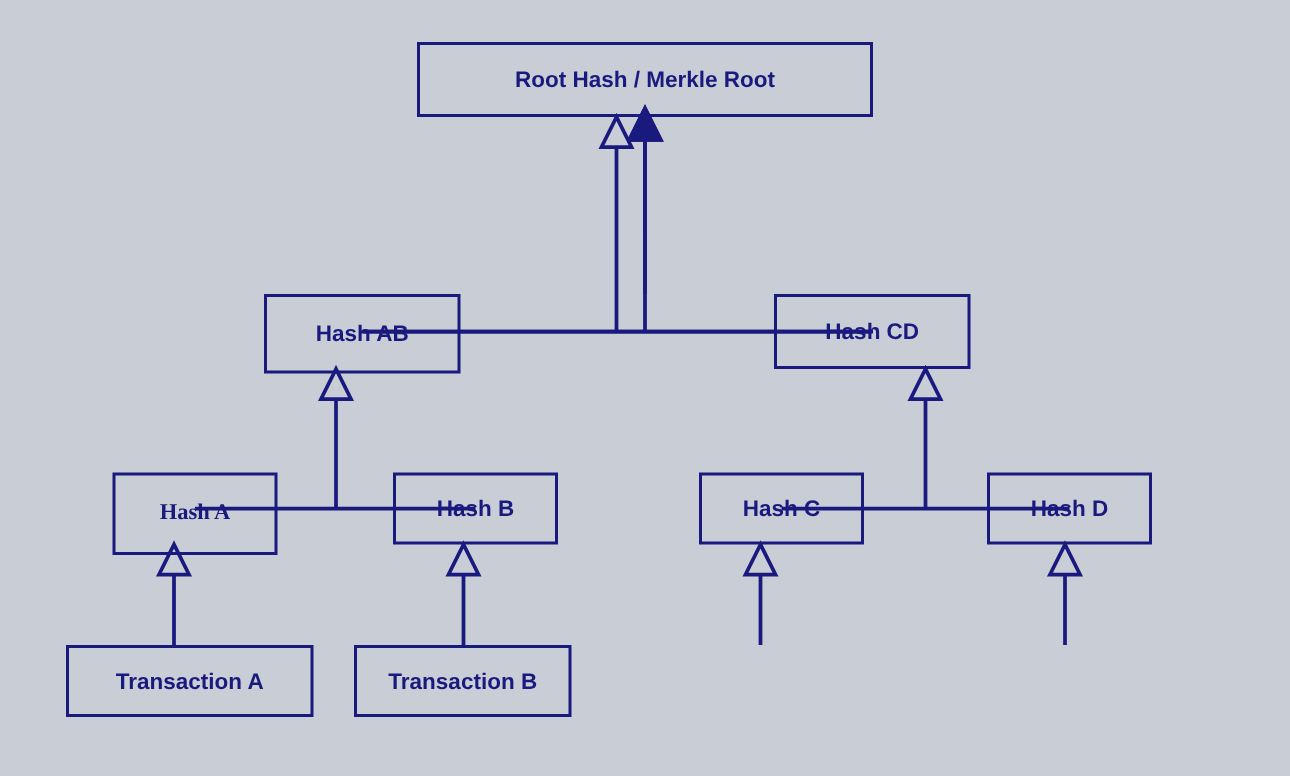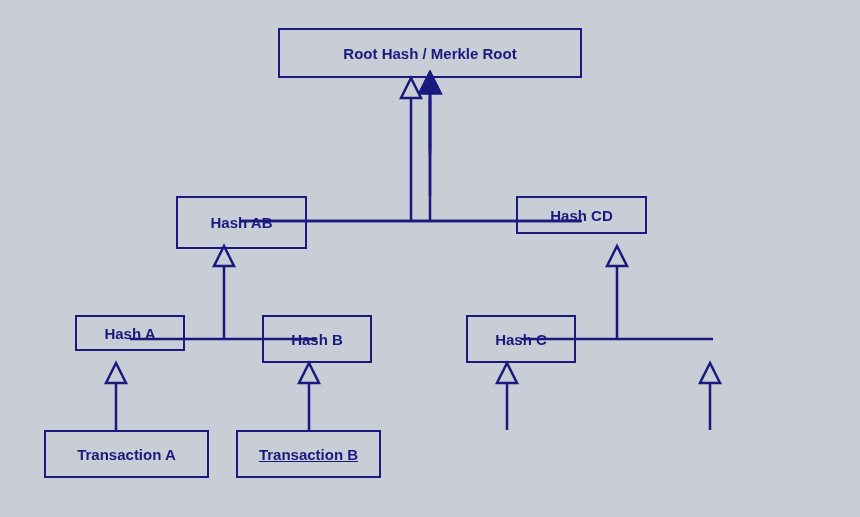--- a/index.html
+++ b/index.html
@@ -98,27 +98,28 @@
     <polygon points="507,363 497,383 517,383" fill="#c8cdd6" stroke="#1a1a7e" stroke-width="2.5"></polygon>
 
     <line x1="710" y1="430" x2="710" y2="375" stroke="#1a1a7e" stroke-width="2.5"></line>
     <polygon points="710,363 700,383 720,383" fill="#c8cdd6" stroke="#1a1a7e" stroke-width="2.5"></polygon>
   </svg>
 
   <div class="node" style="left:278px; top:28px; width:304px; height:50px;">Root Hash / Merkle Root</div>
 
   <div class="node" style="left:176px; top:196px; width:131px; height:53px;">Hash AB</div>
 
-  <div class="node" style="left:516px; top:196px; width:131px; height:38px;">Hash CD</div>
+  <div class="node" style="left:516px; top:196px; width:131px; height:50px;">Hash CD</div>
 
-  <div class="node" style="left:75px; top:315px; width:110px; height:36px;">Hash A</div>
+  <div class="node" style="left:75px; top:315px; width:110px; height:55px;font-family:Liberation Serif, serif;">Hash A</div>
 
   <div class="node" style="left:466px; top:315px; width:110px; height:48px;">Hash C</div>
 
   <div class="node" style="left:262px; top:315px; width:110px; height:48px;">Hash B</div>
 
+  <div class="node" style="left:658px; top:315px; width:110px; height:48px;">Hash D</div>
 
   <div class="node" style="left:44px; top:430px; width:165px; height:48px;">Transaction A</div>
 
-  <div class="node" style="left:236px; top:430px; width:145px; height:48px;text-decoration:underline;">Transaction B</div>
+  <div class="node" style="left:236px; top:430px; width:145px; height:48px;">Transaction B</div>
 
 
 </div>
 
 </body></html>

